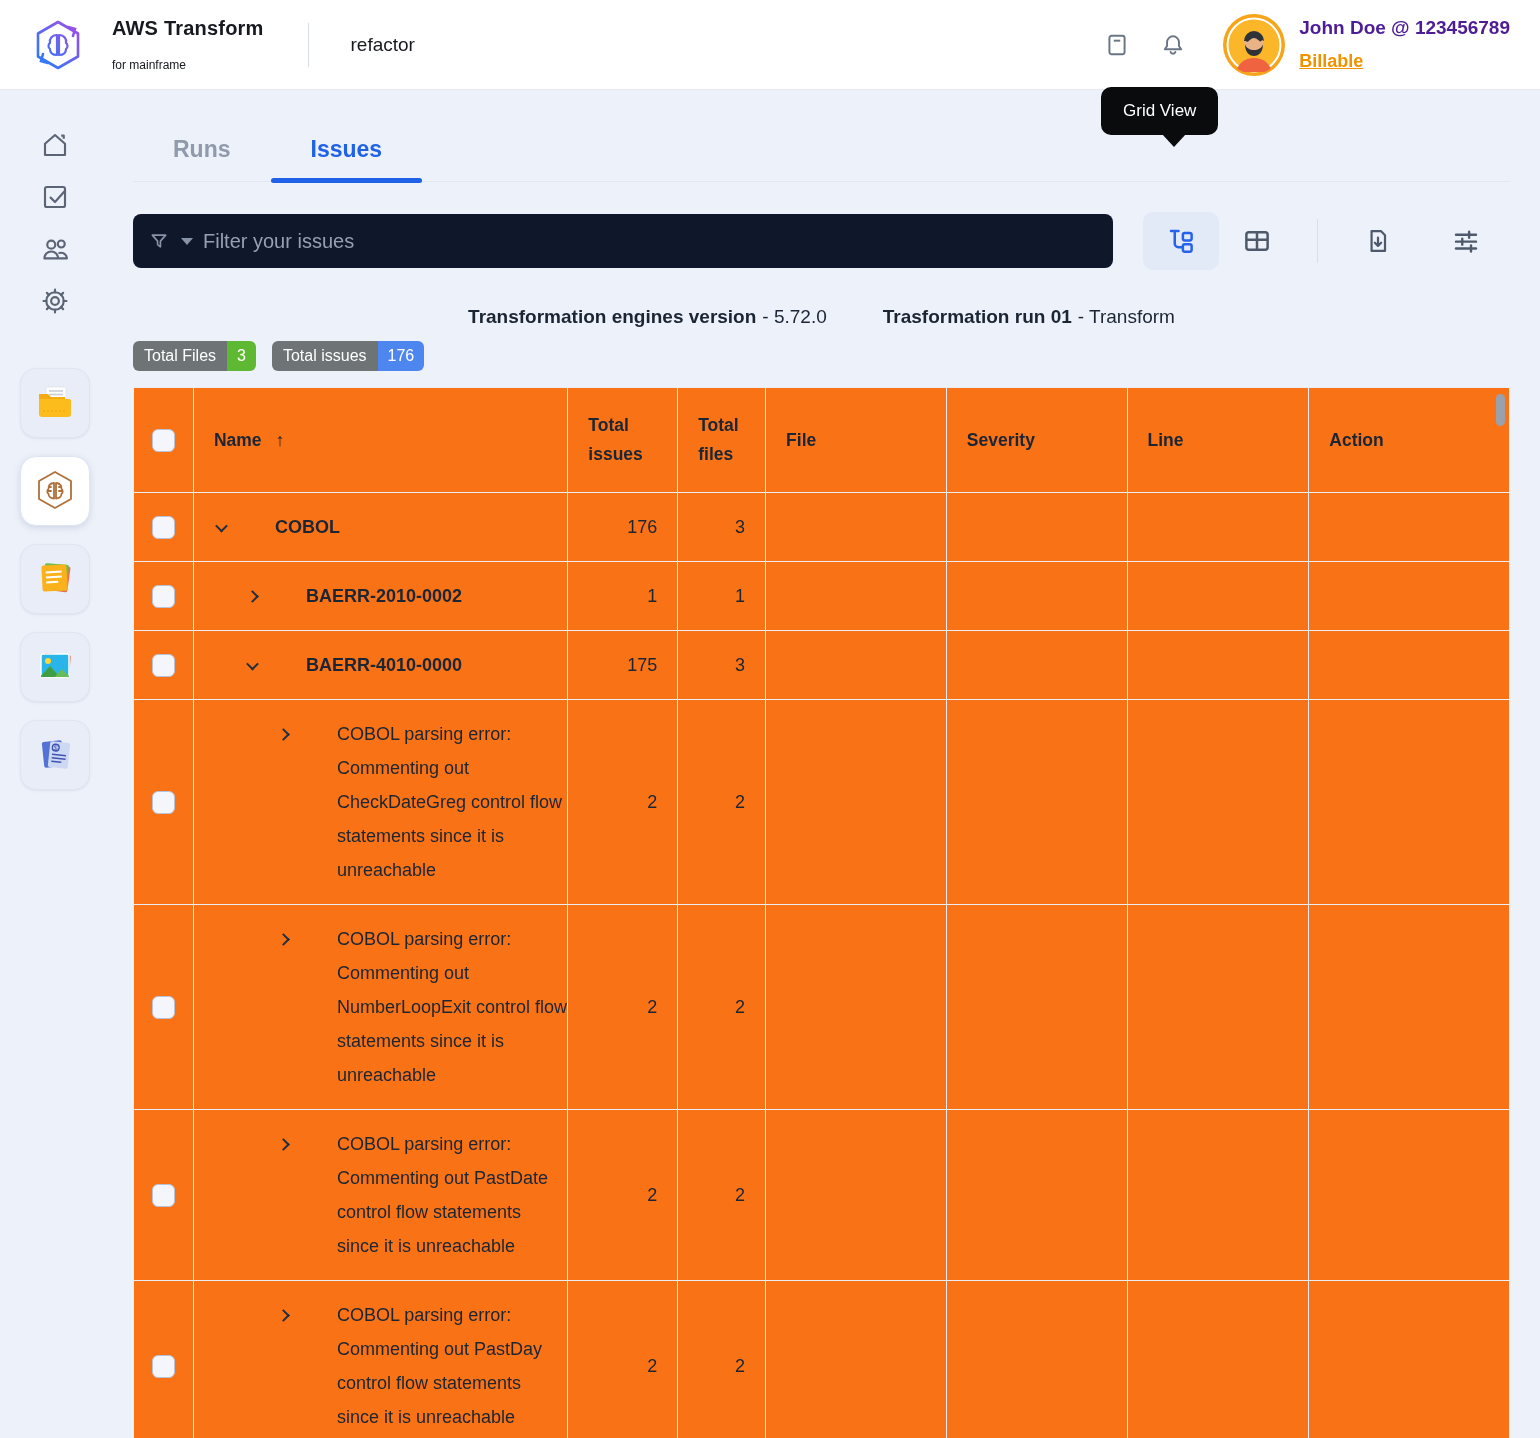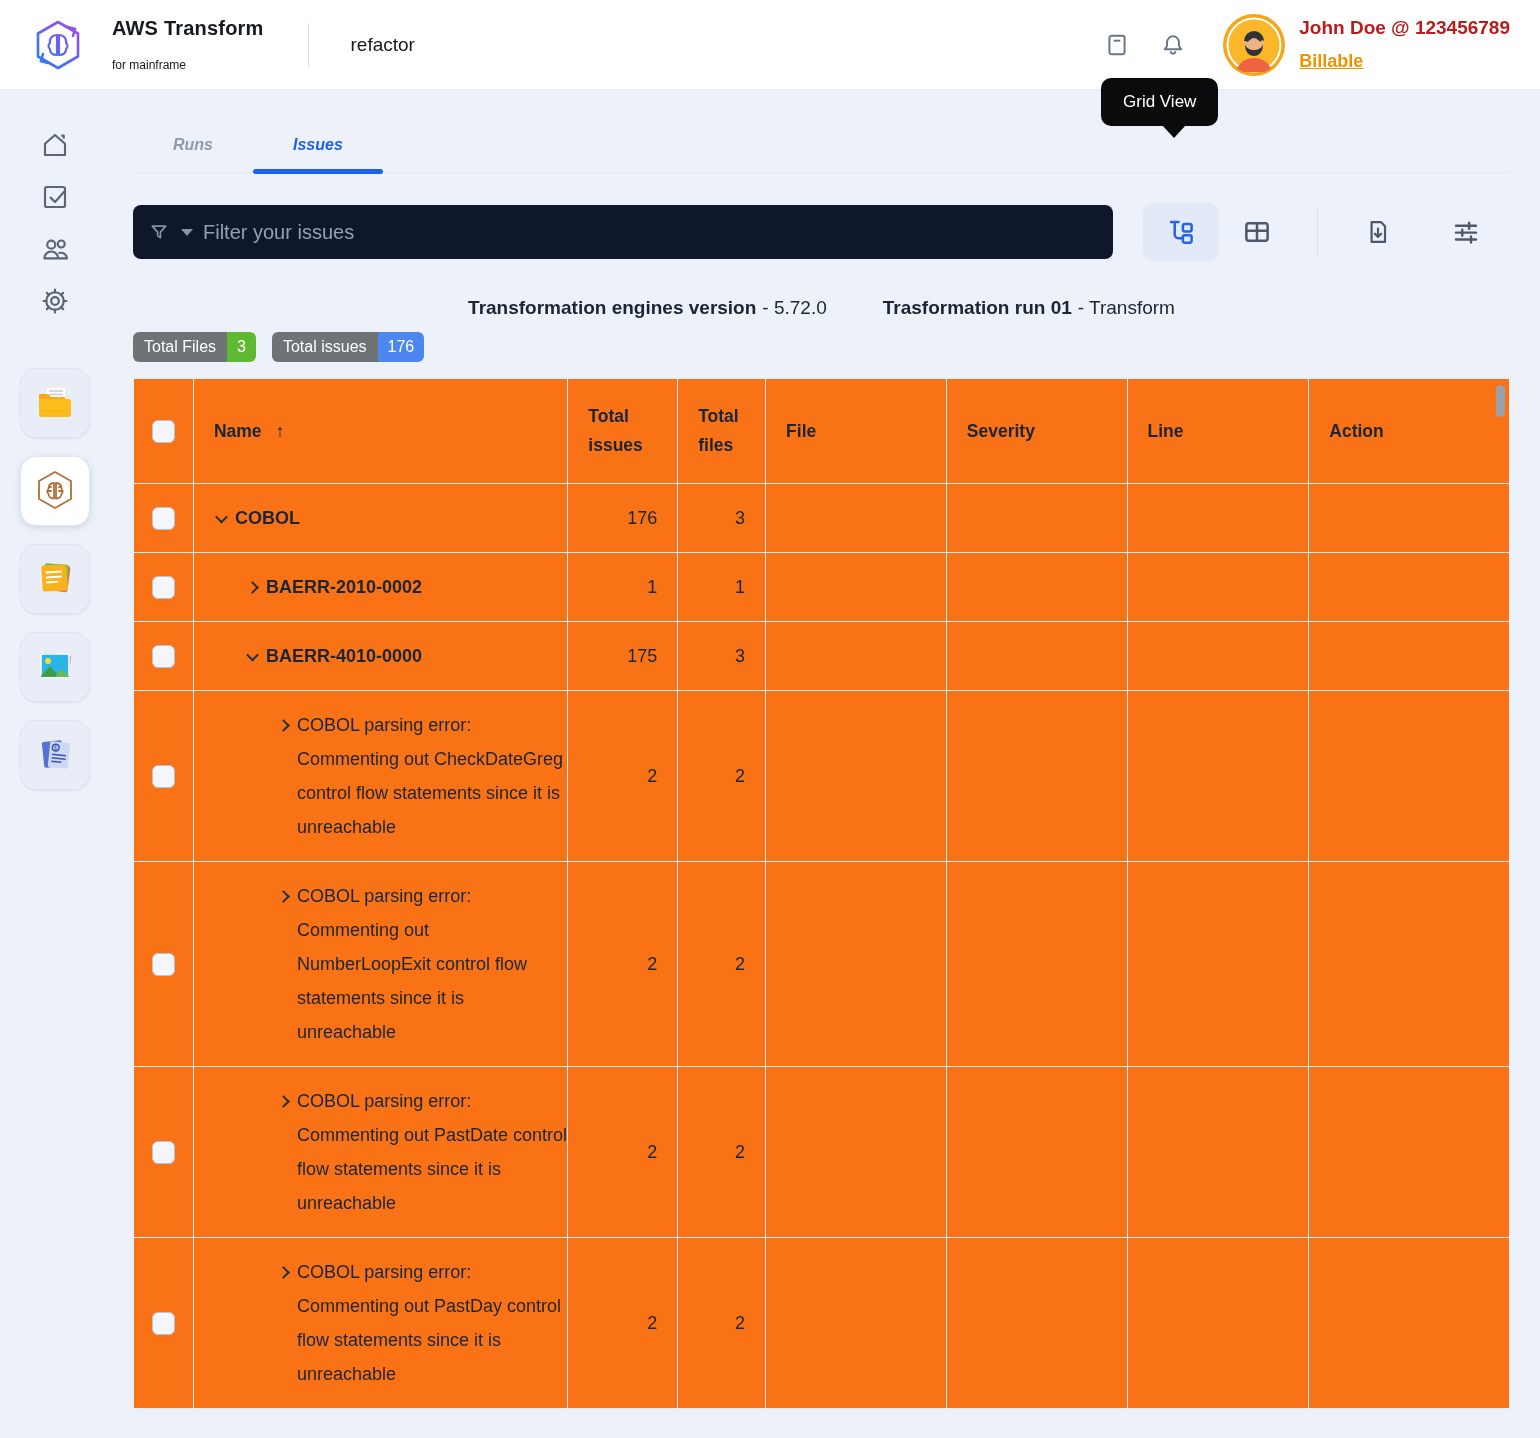--- a/index.html
+++ b/index.html
@@ -9,35 +9,35 @@
   
   .topbar { height:90px; background:#fff; border-bottom:1px solid #e7eaf2; display:flex; align-items:center; padding:0 30px; }
   .brand { display:flex; align-items:center; gap:26px; }
   .brand-text b { display:block; font-size:20px; letter-spacing:.2px; color:#16191f; }
   .brand-text span { display:block; font-size:12px; color:#16191f; margin-top:18px; }
   .brand-divider { width:1px; height:44px; background:#d8dce4; margin:0 16px 0 18px; }
   .product-name { font-size:19px; color:#16191f; }
   .topbar-right { margin-left:auto; display:flex; align-items:center; gap:28px; }
   .icon-btn { width:28px; height:28px; display:flex; align-items:center; justify-content:center; cursor:pointer; }
   .avatar-wrap { display:flex; align-items:center; gap:14px; margin-left:8px; }
-  .user-name { font-size:19px; font-weight:600; color:#b91c1c; }
+  .user-name { font-size:19px; font-weight:600; color:#4c1d95; }
   .user-billing { font-size:18px; font-weight:700; margin-top:12px;text-decoration:underline; }
 
   
   .sidebar { position:absolute; left:0; top:90px; width:110px; bottom:0; display:flex; flex-direction:column; align-items:center; padding-top:40px; }
   .nav-ic { width:30px; height:30px; margin-bottom:22px; display:flex; align-items:center; justify-content:center; cursor:pointer; }
   .tiles { margin-top:30px; display:flex; flex-direction:column; gap:18px; }
   .tile { width:70px; height:70px; border-radius:16px; background:#e8edf8; border:1px solid #dee6f4; box-shadow:0 1px 2px rgba(120,135,170,.15); display:flex; align-items:center; justify-content:center; cursor:pointer; }
   .tile.selected { background:#fff; box-shadow:0 2px 6px rgba(120,135,170,.25); }
 
   
   .content { position:absolute; left:133px; top:90px; width:1377px; }
 
   .tabs { display:flex; margin-top:34px; border-bottom:1px solid #e2e7f0; }
-  .tab { font-size:16px; font-weight:700; padding:12px 40px 18px; cursor:pointer; position:relative;font-style:italic; }
+  .tab { font-size:23px; font-weight:700; padding:12px 40px 18px; cursor:pointer; position:relative; }
   .tab.inactive { color:#8f9aab; }
   .tab.active { color:#1f62e8; }
   .tab.active::after { content:""; position:absolute; left:0; right:0; bottom:-2px; height:5px; border-radius:3px; background:#1f62e8; }
 
   .toolbar { display:flex; align-items:center; margin-top:30px; height:58px; }
   .filterbox { width:980px; height:54px; background:#0f172a; border-radius:8px; display:flex; align-items:center; padding:0 16px; cursor:text; }
   .filter-caret { width:0; height:0; border-left:6px solid transparent; border-right:6px solid transparent; border-top:7px solid #8793a9; margin:0 10px 0 12px; }
   .filter-ph { font-size:20px; color:#95a0b5; }
   .viewbtn { width:76px; height:58px; border-radius:10px; display:flex; align-items:center; justify-content:center; cursor:pointer; }
   .viewbtn.active { background:#e2e9f7; }
@@ -69,21 +69,21 @@
   .c5 { width:181px; }
   .c6 { width:182px; }
   .c7 { width:200px; }
   .thead .tc { font-weight:700; font-size:17.5px; line-height:29px; padding-top:23px; padding-bottom:23px; align-items:center; }
   .thead .c1, .thead .c2, .thead .c3, .thead .c4, .thead .c5, .thead .c6, .thead .c7 { padding-left:20px; align-items:center; }
   .sort-arrow { font-size:18px; margin-left:14px; font-weight:400; }
   .num { justify-content:flex-end; padding-right:20px; }
   .body-row { min-height:68px; }
   .body-row .tc { padding-top:17px; padding-bottom:17px; }
   .checkbox { width:23px; height:23px; border:1px solid #b7c3da; border-radius:6px; background:#f4f6fb; cursor:pointer; flex:none; }
-  .namewrap { display:flex; width:100%; }
+  .namewrap { display:flex; width:100%;gap:40px; }
   .lvl0 { padding-left:23px; }
   .lvl1 { padding-left:54px; }
   .lvl2 { padding-left:85px; }
   .chevbox { height:34px; display:flex; align-items:center; margin-right:9px; flex:none; cursor:pointer; }
   .chev { width:9px; height:9px; border-right:2.2px solid #242e3c; border-bottom:2.2px solid #242e3c; display:block; }
   .chev.down { transform:rotate(45deg) translate(-1px,-1px); }
   .chev.right { transform:rotate(-45deg); }
   .nm { font-weight:600; }
   .nm.plain { font-weight:500; }
   .scroll-thumb { position:absolute; right:4px; top:6px; width:9px; height:32px; border-radius:5px; background:#9aa1ac; cursor:grab; }

